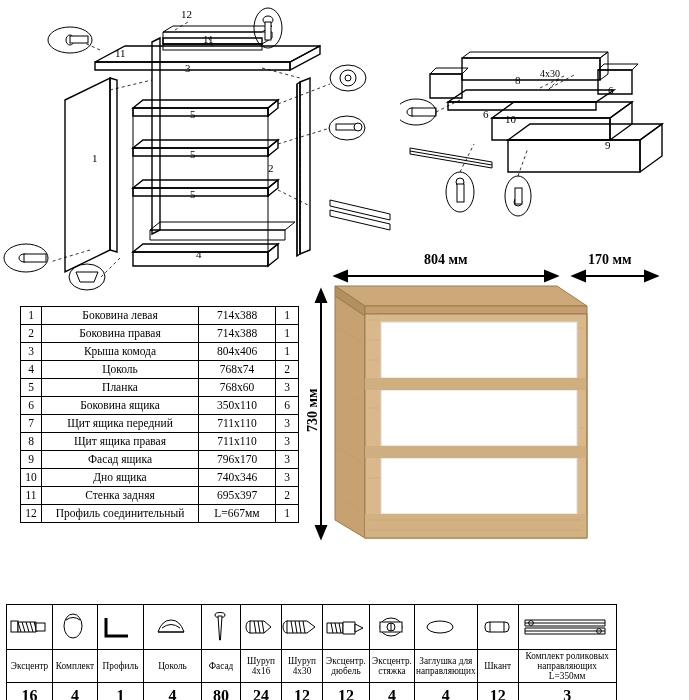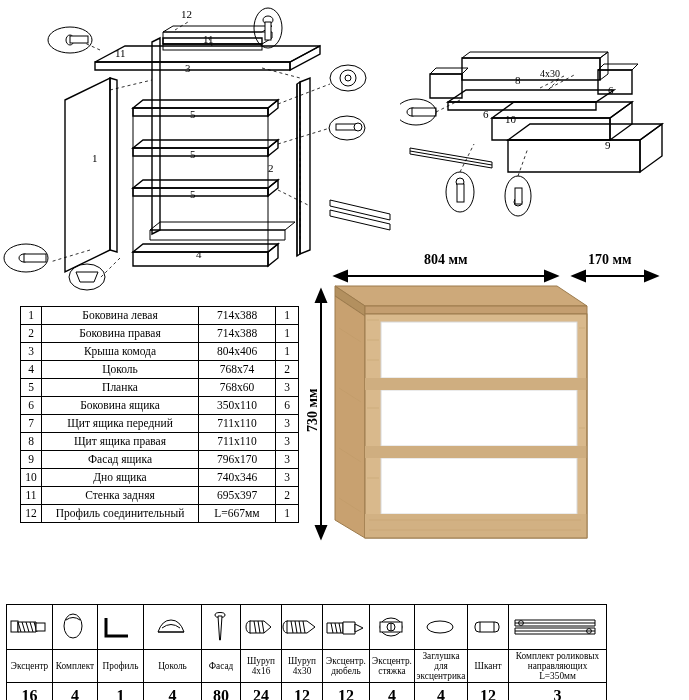--- a/index.html
+++ b/index.html
@@ -508,21 +508,21 @@
       <td>
         <span>Эксцентр.</span><br>
         <span>дюбель</span>
       </td>
       <td>
         <span>Эксцентр.</span><br>
         <span>стяжка</span>
       </td>
       <td>
         <span>Заглушка для</span><br>
-        <span>эксцентрика</span>
+        <span>направляющих</span>
       </td>
       <td>Шкант</td>
       <td>
         <span>Комплект роликовых</span><br>
         <span>направляющих L=350мм</span>
       </td>
     </tr>
     <tr class="counts">
       <td>16</td>
       <td>4</td>

